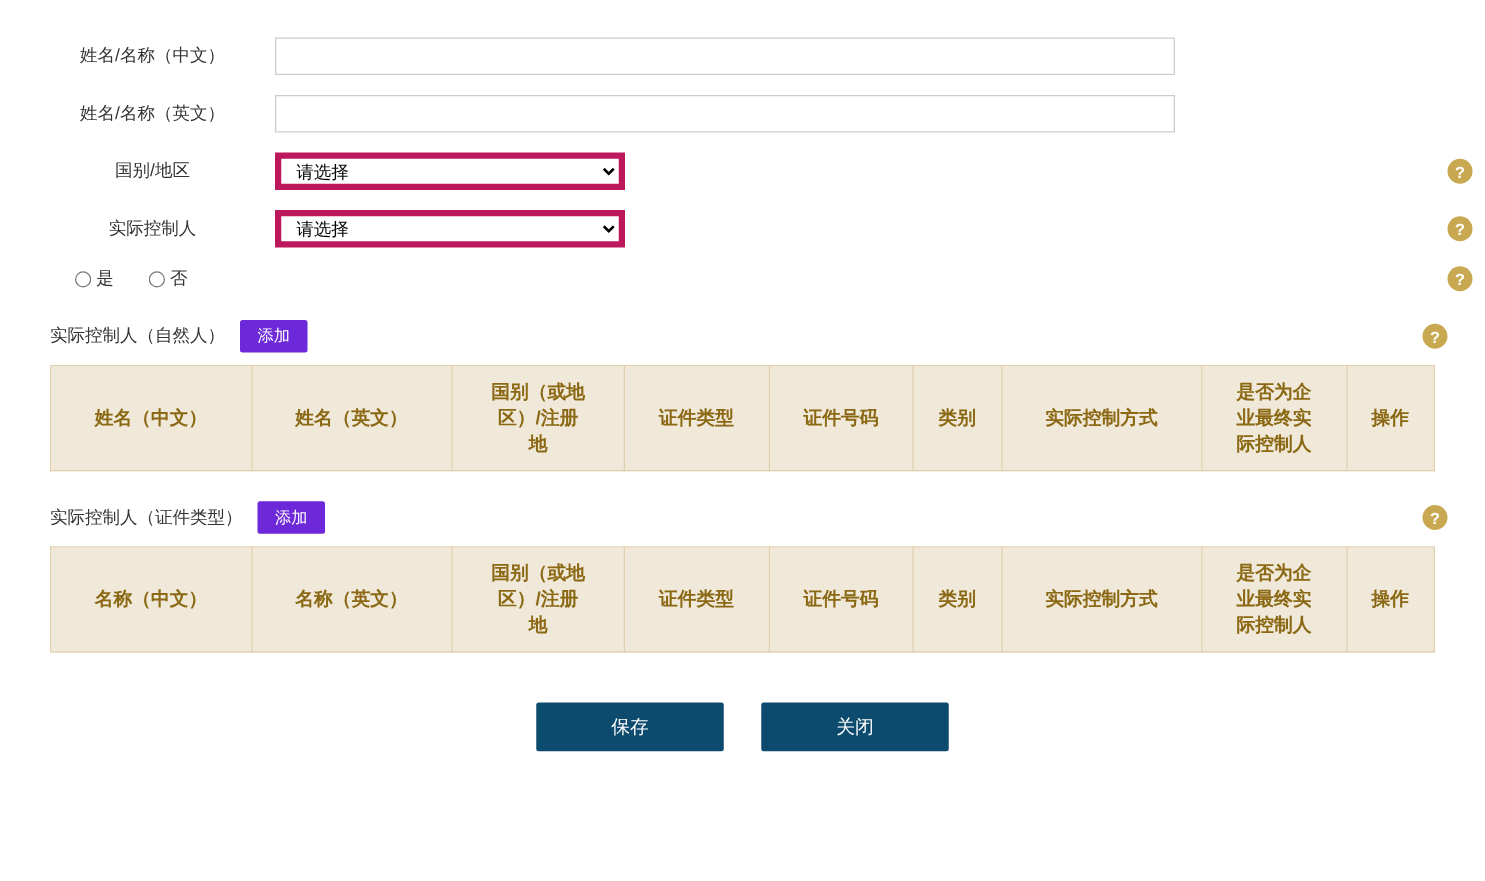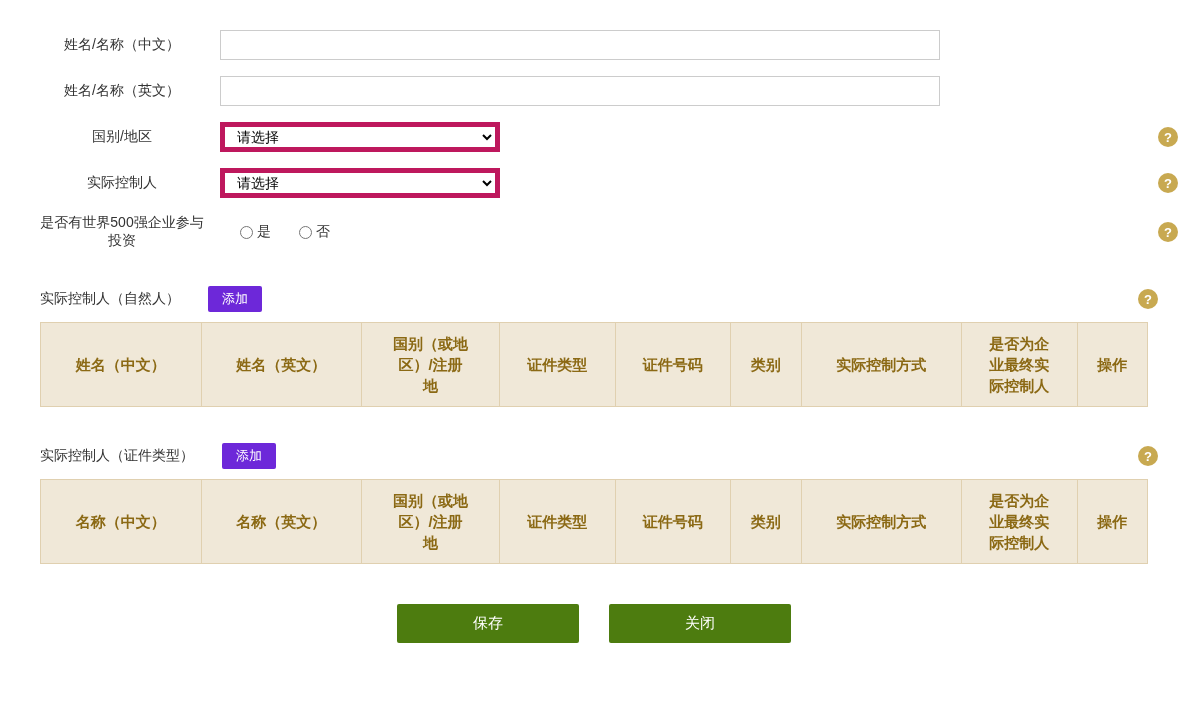--- a/index.html
+++ b/index.html
@@ -78,23 +78,23 @@
       font-weight: bold;
       cursor: pointer;
       position: absolute;
       right: -30px;
       flex-shrink: 0;
     }
 
     .section-header {
       display: flex;
       align-items: center;
-      gap: 28px;
+      gap: 12px;
       margin-bottom: 10px;
-      margin-top: 36px;
+      margin-top: 24px;
       position: relative;
     }
 
     .section-title {
       font-size: 14px;
       color: #333;
     }
 
     .add-button {
       background: #6d28d9;
@@ -141,24 +141,24 @@
     }
 
     .bottom-buttons {
       display: flex;
       justify-content: center;
       gap: 30px;
       margin-top: 40px;
     }
 
     .btn-primary {
-      background: #4d7c0f;
+      background: #0c4a6e;
       color: #fff;
       border: none;
-      padding: 10px 76px;
+      padding: 10px 60px;
       font-size: 15px;
       cursor: pointer;
       font-family: inherit;
       border-radius: 2px;
     }
   </style>
 </head>
 <body>
 
 <div>
@@ -185,21 +185,20 @@
 
     <div class="form-row">
       <div class="form-label">实际控制人</div>
       <select class="form-select">
         <option value="">请选择</option>
       </select>
       <div class="help-icon">?</div>
     </div>
 
     <div class="form-row">
-      <div class="form-label">是否有世界500强企业参与投资</div>
       <div class="radio-group">
         <label>
           <input type="radio" name="fortune500" value="yes" style="">
           <span>是</span>
         </label>
         <label>
           <input type="radio" name="fortune500" value="no" style="">
           <span>否</span>
         </label>
       </div>

